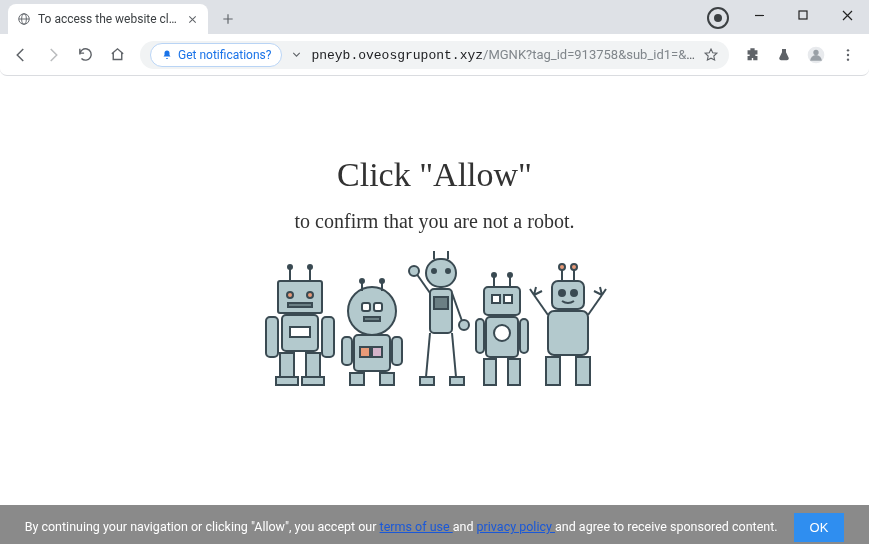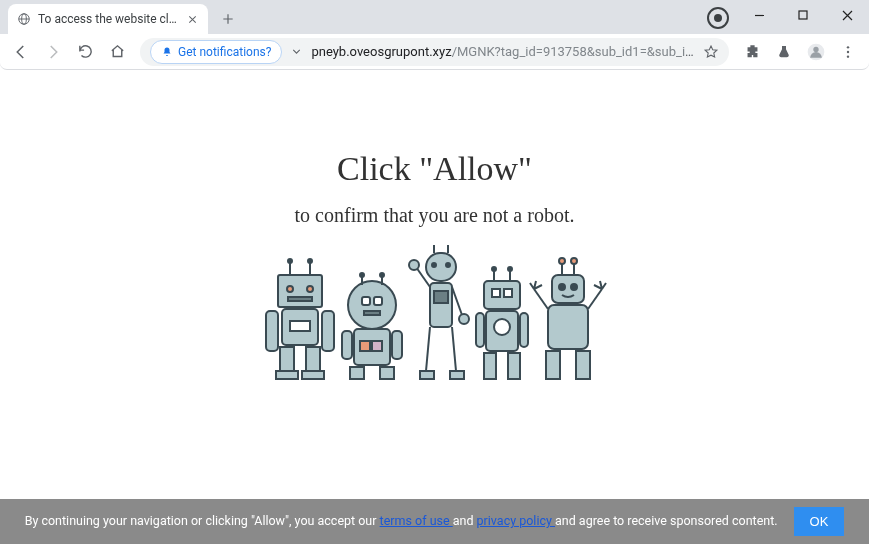--- a/index.html
+++ b/index.html
@@ -9,27 +9,27 @@
 .titlebar { height: 34px; background: #dee1e6; display: flex; align-items: flex-end; position: relative; }
 .tab { height: 30px; background: #fff; border-radius: 8px 8px 0 0; display: flex; align-items: center; padding: 0 8px; margin-left: 8px; min-width: 180px; max-width: 200px; gap: 6px; }
 .tab .favicon { width: 16px; height: 16px; flex-shrink: 0; display: flex; align-items: center; justify-content: center; }
 .tab .label { font-size: 12px; color: #3c4043; white-space: nowrap; overflow: hidden; text-overflow: ellipsis; flex: 1; }
 .tab .close { width: 16px; height: 16px; display: flex; align-items: center; justify-content: center; color: #5f6368; border-radius: 50%; }
 .newtab { width: 28px; height: 28px; display: flex; align-items: center; justify-content: center; color: #5f6368; margin-left: 6px; margin-bottom: 1px; border-radius: 50%; }
 .win-controls { position: absolute; right: 0; top: 0; display: flex; height: 30px; }
 .win-controls div { width: 44px; display: flex; align-items: center; justify-content: center; color: #111; }
 
 
-.toolbar { height: 36px; background: #fff; border-bottom: 1px solid #dadce0; display: flex; align-items: center; padding: 0 6px; gap: 2px; border-radius: 7px; }
+.toolbar { height: 42px; background: #fff; border-bottom: 1px solid #dadce0; display: flex; align-items: center; padding: 0 6px; gap: 2px; border-radius: 7px; }
 .icon-btn { width: 30px; height: 30px; display: flex; align-items: center; justify-content: center; color: #5f6368; border-radius: 50%; }
 .icon-btn.disabled { color: #babcbe; }
 .omnibox { flex: 1; height: 28px; background: #f1f3f4; border-radius: 14px; display: flex; align-items: center; padding: 0 10px; gap: 8px; margin: 0 6px; font-size: 13px; color: #5f6368; overflow: hidden; }
 .notif-chip { height: 24px; border: 1px solid #b9d4f5; background: #fff; border-radius: 12px; display: flex; align-items: center; padding: 0 10px; gap: 5px; color: #1a73e8; font-size: 12px; flex-shrink: 0; }
 .omni-url { white-space: nowrap; overflow: hidden; text-overflow: ellipsis; flex: 1; }
-.omni-url .host { color: #202124; }
+.omni-url .host { color: #202124; font-family: Liberation Mono, monospace; }
 .omni-url .path { color: #80868b; }
 
 
 .content { position: relative; height: calc(544px - 34px - 36px); background: #fff; display: flex; flex-direction: column; align-items: center; justify-content: center; }
 .headline { font-size: 34px; font-weight: 400; color: #323232; font-family: Georgia, 'Times New Roman', serif; }
 .subline { font-size: 20px; color: #323232; font-family: Georgia, 'Times New Roman', serif; margin-top: 16px; }
 
 
 .robots { margin-top: 18px; width: 350px; height: 160px; }
 .robots svg { width: 100%; height: 100%; }

